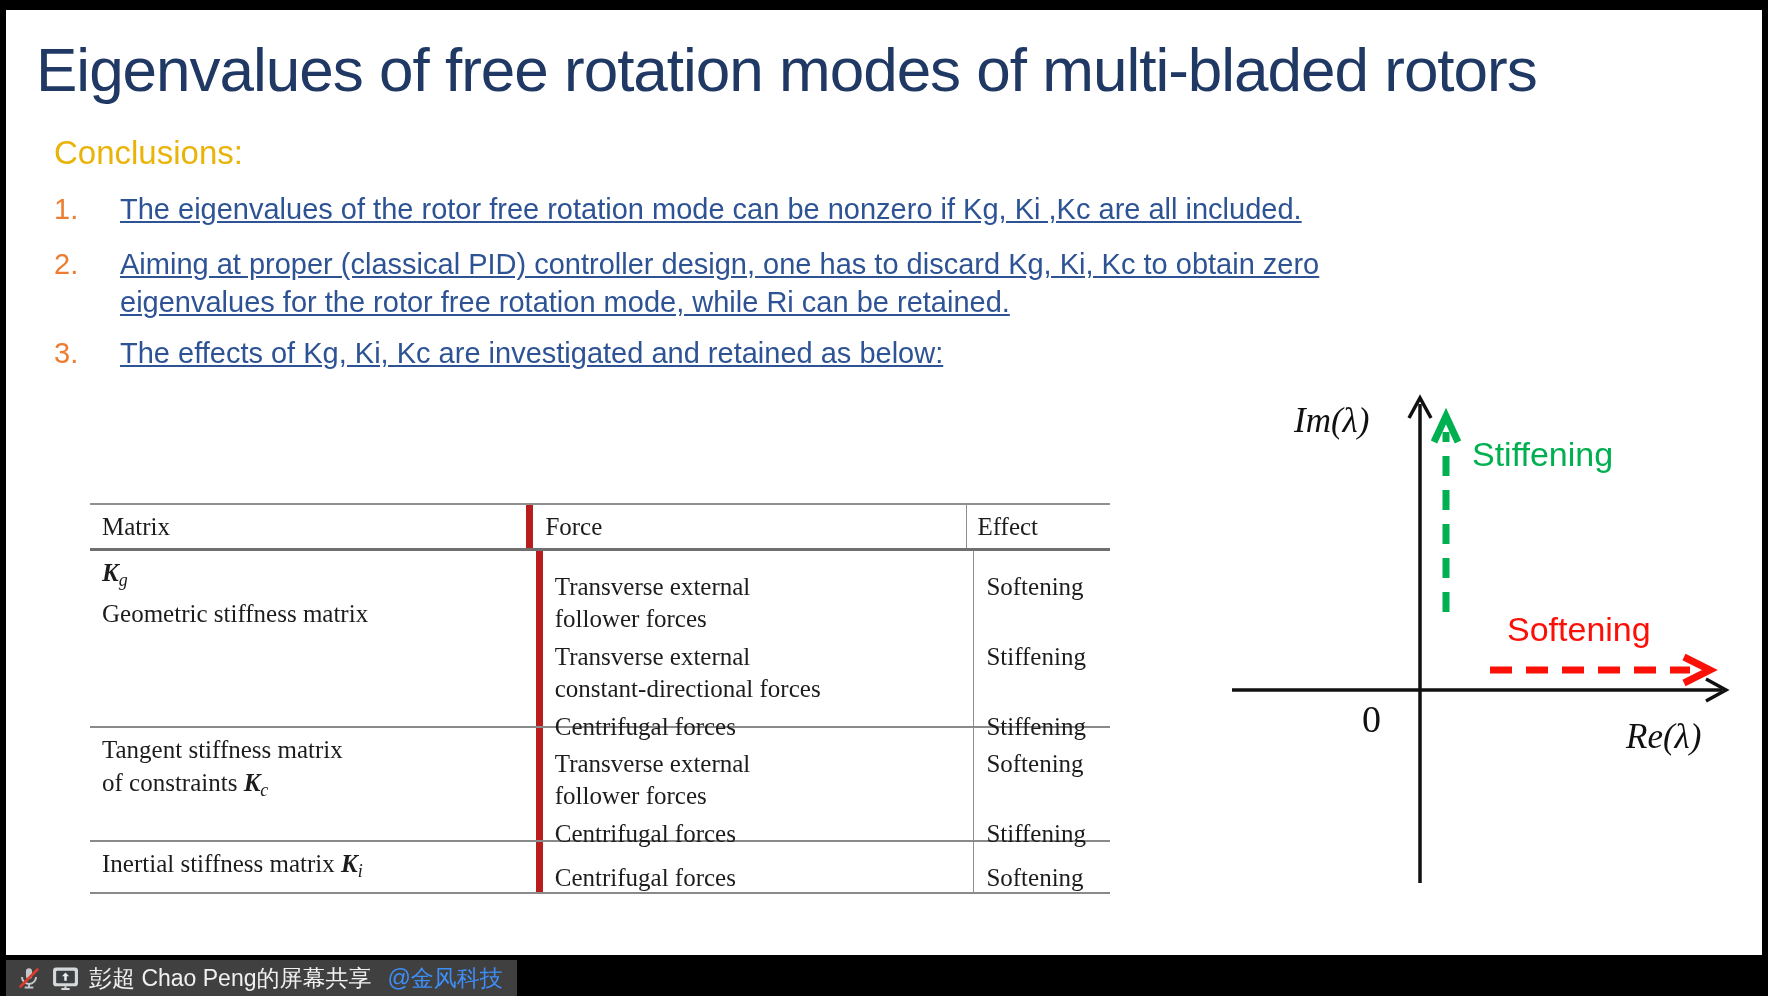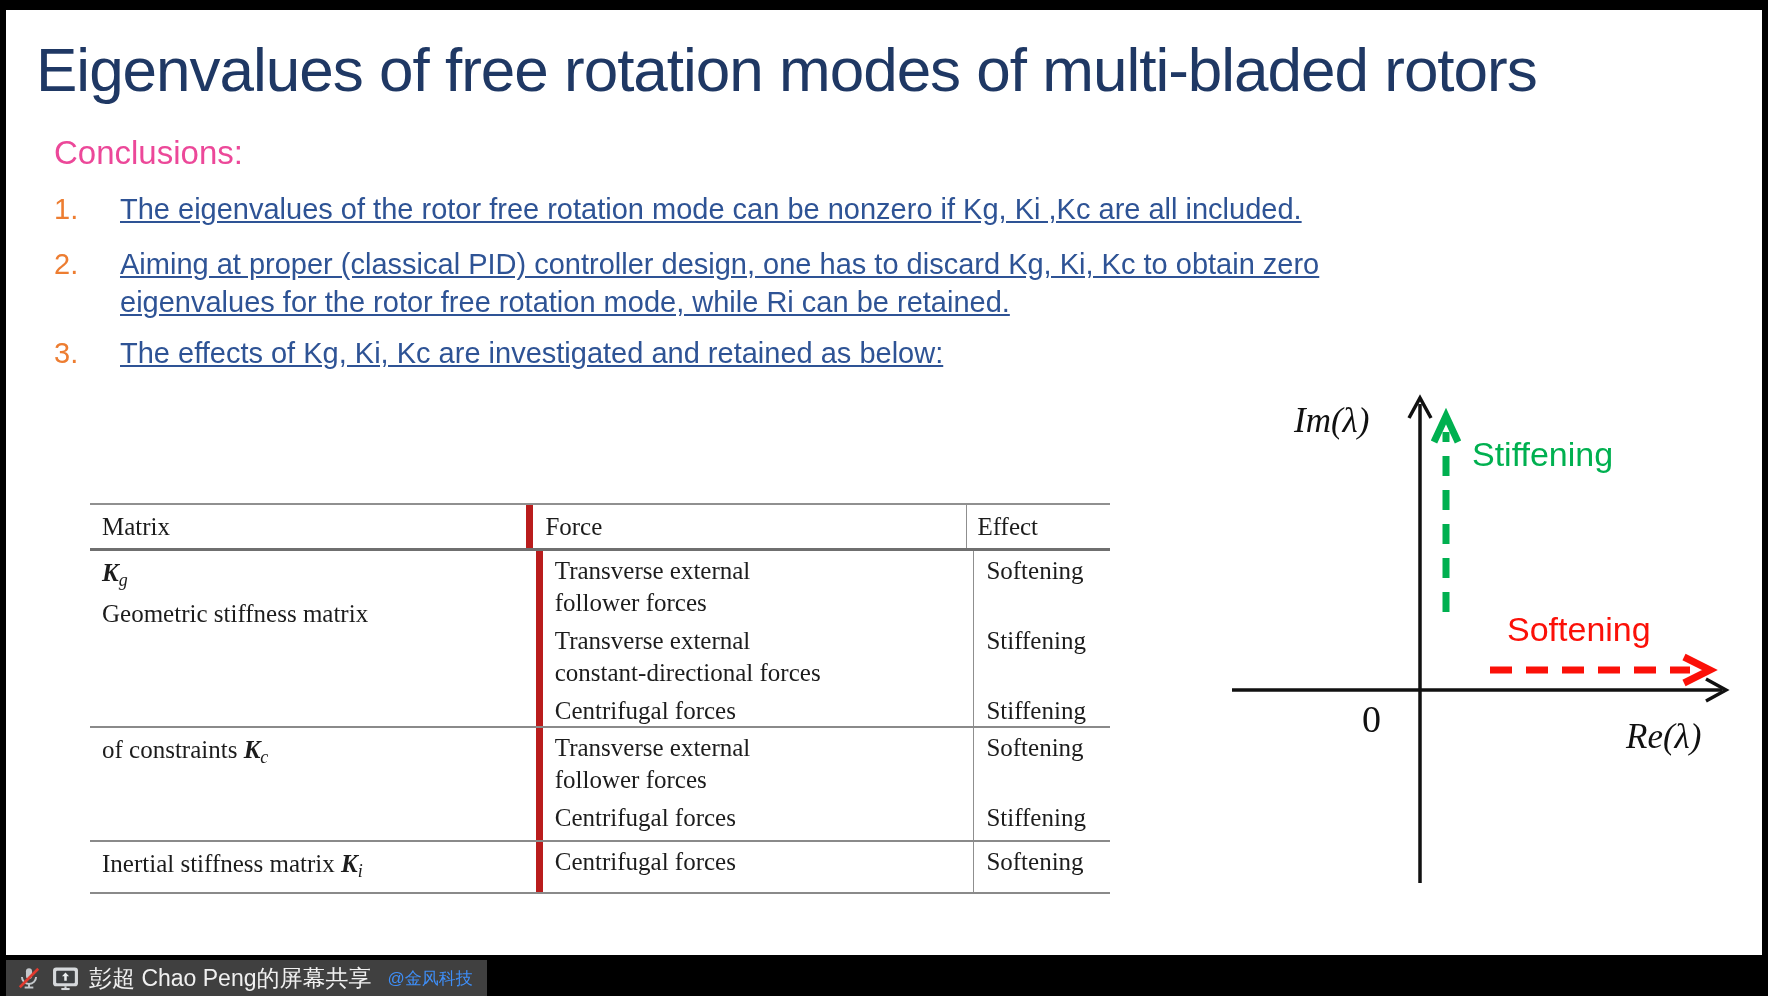--- a/index.html
+++ b/index.html
@@ -3,21 +3,21 @@
 <meta charset="utf-8">
 <style>
   html,body{margin:0;padding:0;background:#000;}
   .page{position:relative;width:1768px;height:996px;background:#000;overflow:hidden;
         font-family:"Liberation Sans",sans-serif;}
   .slide{position:absolute;left:6px;top:10px;right:6px;bottom:41px;background:#ffffff;}
 
   
   .title{position:absolute;left:36px;top:34px;width:1600px;font-size:62px;letter-spacing:-1px;
          color:#1F3864;font-weight:normal;}
-  .concl{position:absolute;left:54px;top:134px;font-size:33px;color:#ec4899;}
+  .concl{position:absolute;left:54px;top:134px;font-size:33px;color:#eab308;}
   .li{position:absolute;color:#2E5395;font-size:29px;line-height:38px;}
   .li .num{position:absolute;left:0;top:0;color:#ED7D31;}
   .li .txt{display:block;margin-left:66px;text-decoration:underline;}
   .li1{left:54px;top:190px;width:1420px;}
   .li2{left:54px;top:245px;width:1400px;}
   .li3{left:54px;top:334px;width:1200px;}
 
   
   .tbl{position:absolute;left:90px;top:503px;width:1020px;color:#1c1c1c;
        font-family:"Liberation Serif",serif;font-size:25px;
@@ -25,37 +25,37 @@
   .trow{display:flex;}
   .thead{border-bottom:3px solid #6f6f6f;}
   .tgroup{border-bottom:2px solid #8a8a8a;}
   .tgroup:last-child{border-bottom:none;}
   .c-matrix{width:423px;padding:5px 15px 4px 12px;border-right:7px solid #b91c1c;}
   .c-force{width:435px;padding:0;border-right:1px solid #8f8f8f;}
   .c-effect{width:137px;padding:0;}
   .thead .c-matrix,.thead .c-force{padding-top:8px;padding-bottom:7px;}
   .thead .c-force{padding-left:12px;}
   .thead .c-effect{padding:8px 0 7px 10px;}
-  .sub{padding:4px 0 0 12px;line-height:32px;box-sizing:border-box;}
+  .sub{padding:20px 0 0 12px;line-height:32px;box-sizing:border-box;}
   .h70{height:70px;} .h35{height:35px;} .h42{height:42px;} .h43{height:43px;}
   .ksym{font-weight:bold;font-style:italic;}
   .ksub{font-style:italic;font-size:18px;vertical-align:-5px;}
   .mline{line-height:33px;}
 
   
   .diagram{position:absolute;left:1228px;top:370px;}
   .t-serif-i{font-family:"Liberation Serif",serif;font-style:italic;}
   .t-serif{font-family:"Liberation Serif",serif;}
   .t-sans{font-family:"Liberation Sans",sans-serif;}
 
   
   .sharebar{position:absolute;left:6px;bottom:0;height:36px;background:#404040;
             display:flex;align-items:center;padding:0 14px 0 10px;gap:10px;}
   .sharetext{color:#f0f0f0;font-size:23px;white-space:nowrap;}
-  .mention{color:#3E8EF7;font-size:17px;margin-left:6px;white-space:nowrap;}
+  .mention{color:#3E8EF7;font-size:23px;margin-left:6px;white-space:nowrap;}
 </style>
 </head>
 <body>
 
 <div class="page">
   <div class="slide"></div>
 
   <div class="title">Eigenvalues of free rotation modes of multi-bladed rotors</div>
 
   <div class="concl">Conclusions:</div>
@@ -100,20 +100,21 @@
       </div>
       <div class="c-effect">
         <div class="sub h70">Softening</div>
         <div class="sub h70">Stiffening</div>
         <div class="sub h35">Stiffening</div>
       </div>
     </div>
 
     <div class="trow tgroup">
       <div class="c-matrix">
+        <div class="mline">Tangent stiffness matrix</div>
         <div class="mline"><span>of constraints</span>&nbsp;<span class="ksym">K</span><span class="ksub">c</span></div>
       </div>
       <div class="c-force">
         <div class="sub h70">
           <div>Transverse external</div>
           <div>follower forces</div>
         </div>
         <div class="sub h42">
           <div>Centrifugal forces</div>
         </div>

